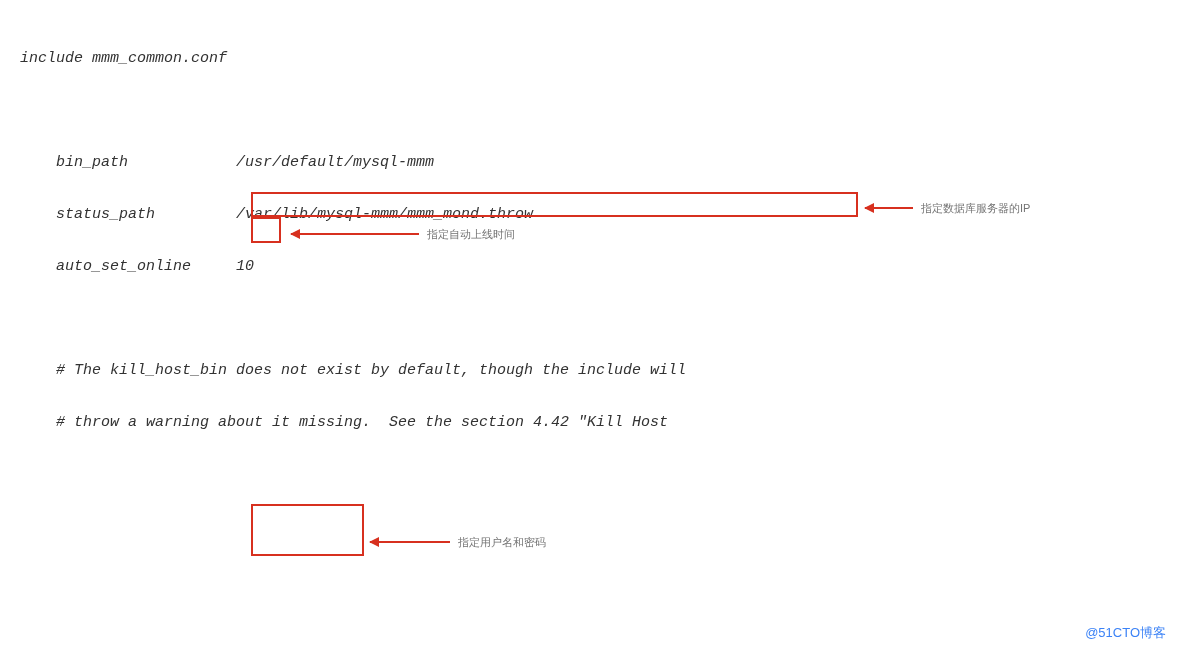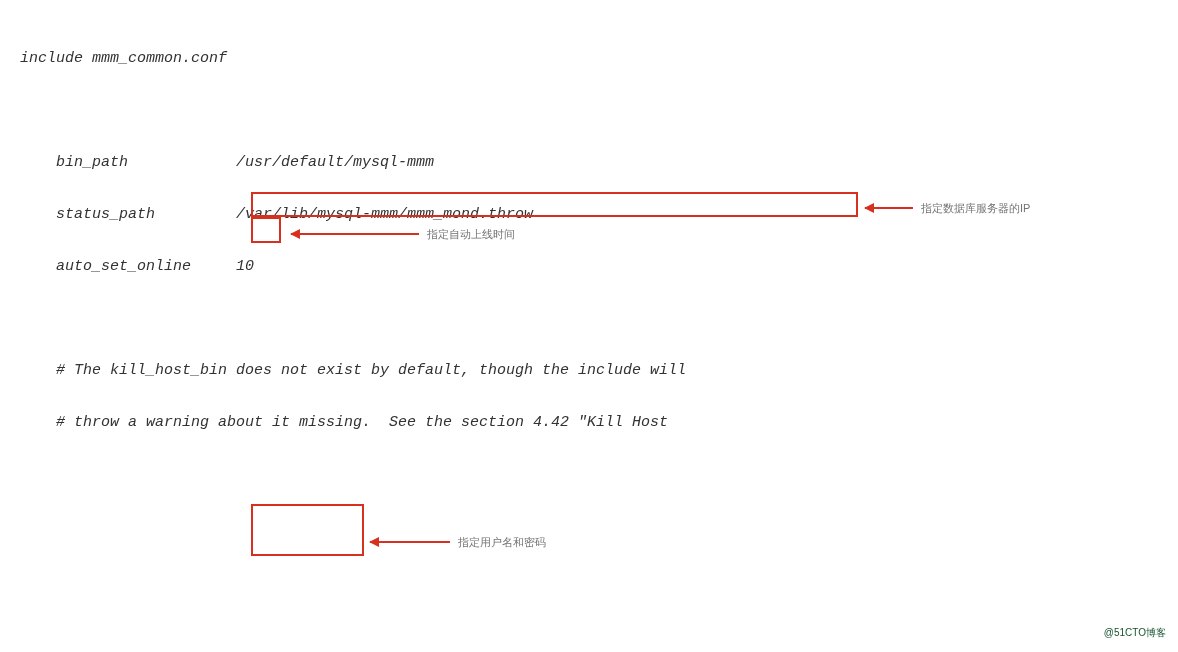--- a/index.html
+++ b/index.html
@@ -41,23 +41,23 @@
     color: #737373;
     font-family: "Microsoft YaHei", Arial, sans-serif;
     font-size: 11px;
     white-space: nowrap;
     margin-left: 8px;
   }
   .watermark {
     position: absolute;
     right: 12px;
     bottom: 6px;
-    color: #14532d;
+    color: #3b82f6;
     font-family: "Microsoft YaHei", Arial, sans-serif;
-    font-size: 10px;
+    font-size: 13px;
     pointer-events: none;
     margin-top: 35px;
   }
   
   .overlay { position: absolute; left: 0; top: 0; width: 100%; height: 100%; pointer-events: none; }
 </style>
 </head>
 <body>
 
 <div class="code-area">

